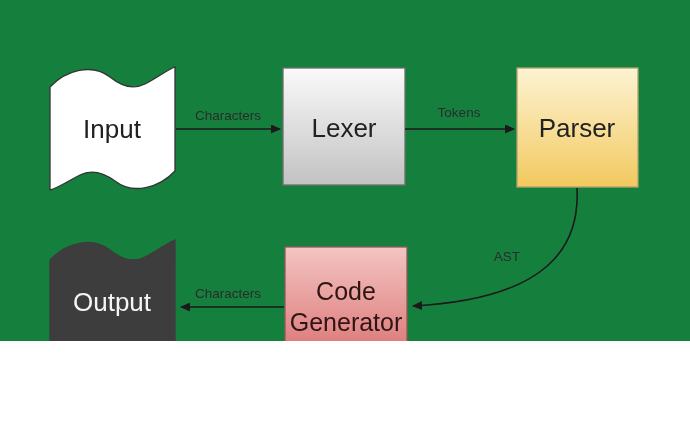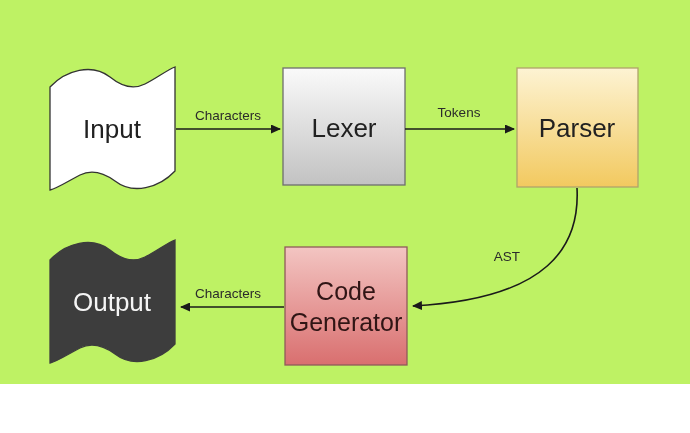--- a/index.html
+++ b/index.html
@@ -4,22 +4,22 @@
 <style>
   html, body {
     margin: 0;
     padding: 0;
     background: #ffffff;
     font-family: "Liberation Sans", "DejaVu Sans", sans-serif;
   }
   .canvas {
     position: relative;
     width: 690px;
-    height: 384px;
-    background: #bef264;
+    height: 341px;
+    background: #15803d;
     overflow: hidden;
   }
   svg { display: block; }
   .node-label {
     font-family: "Liberation Sans", "DejaVu Sans", sans-serif;
     font-size: 26px;
     fill: #212121;
     text-anchor: middle;
   }
   .node-label-small {

